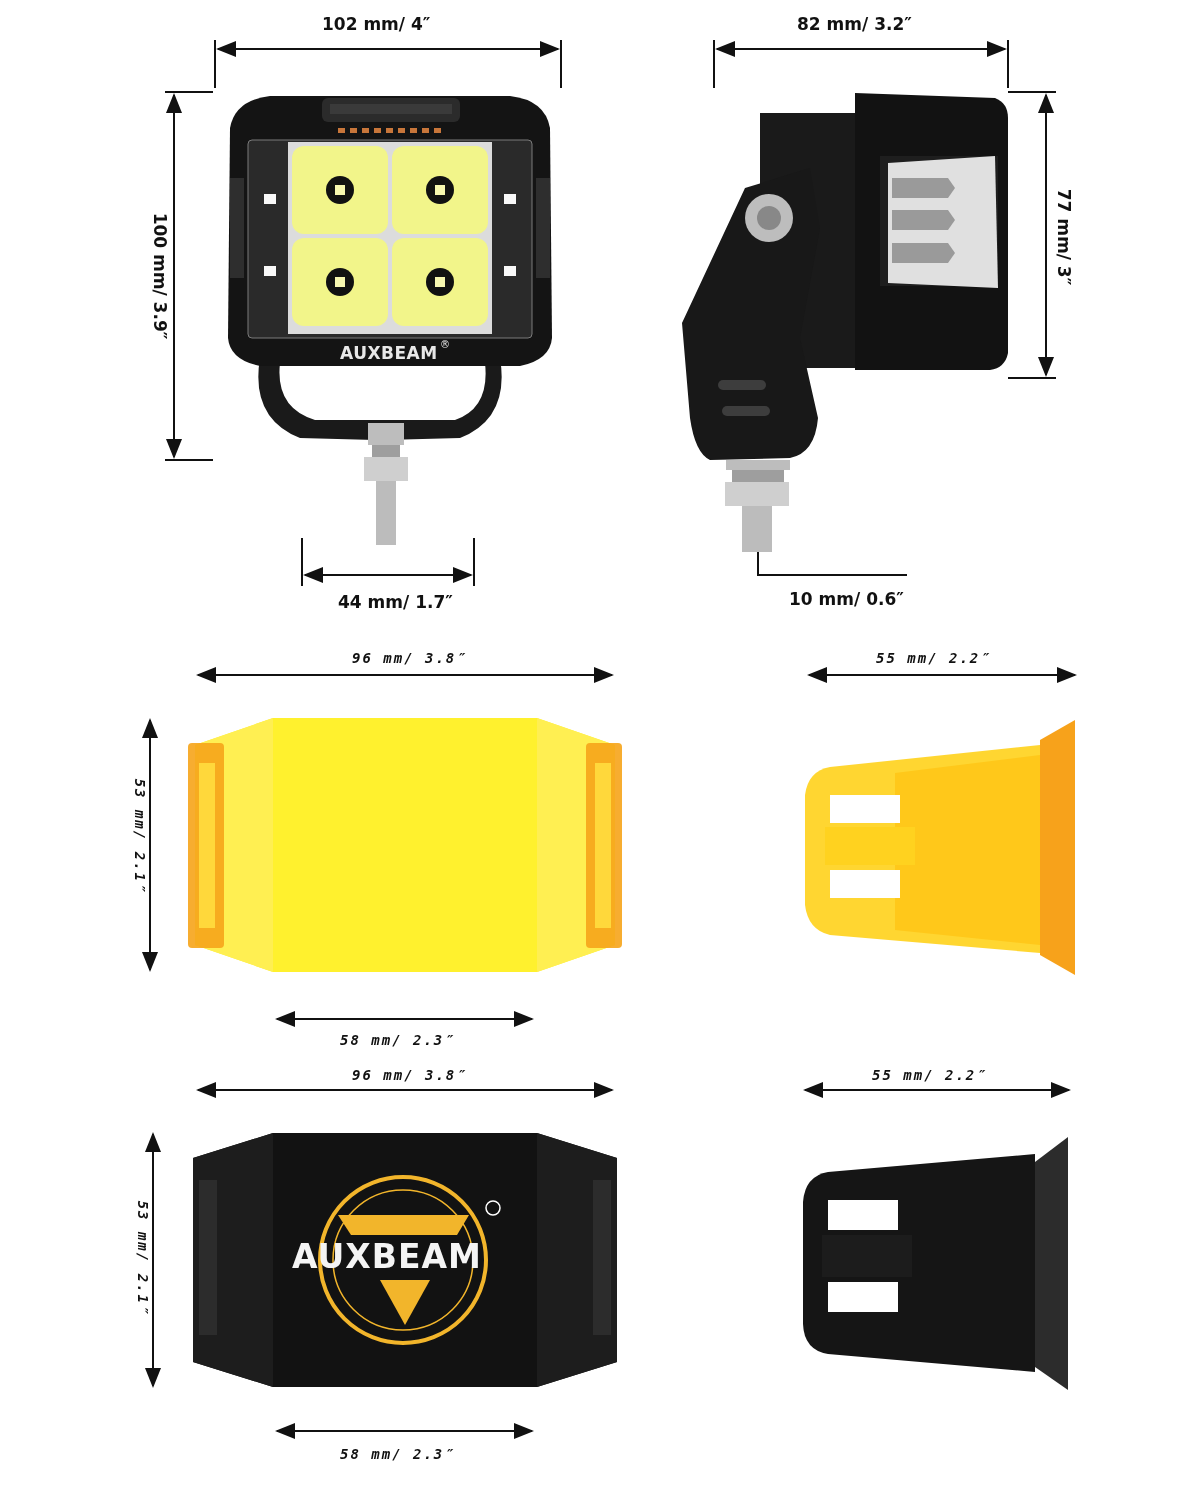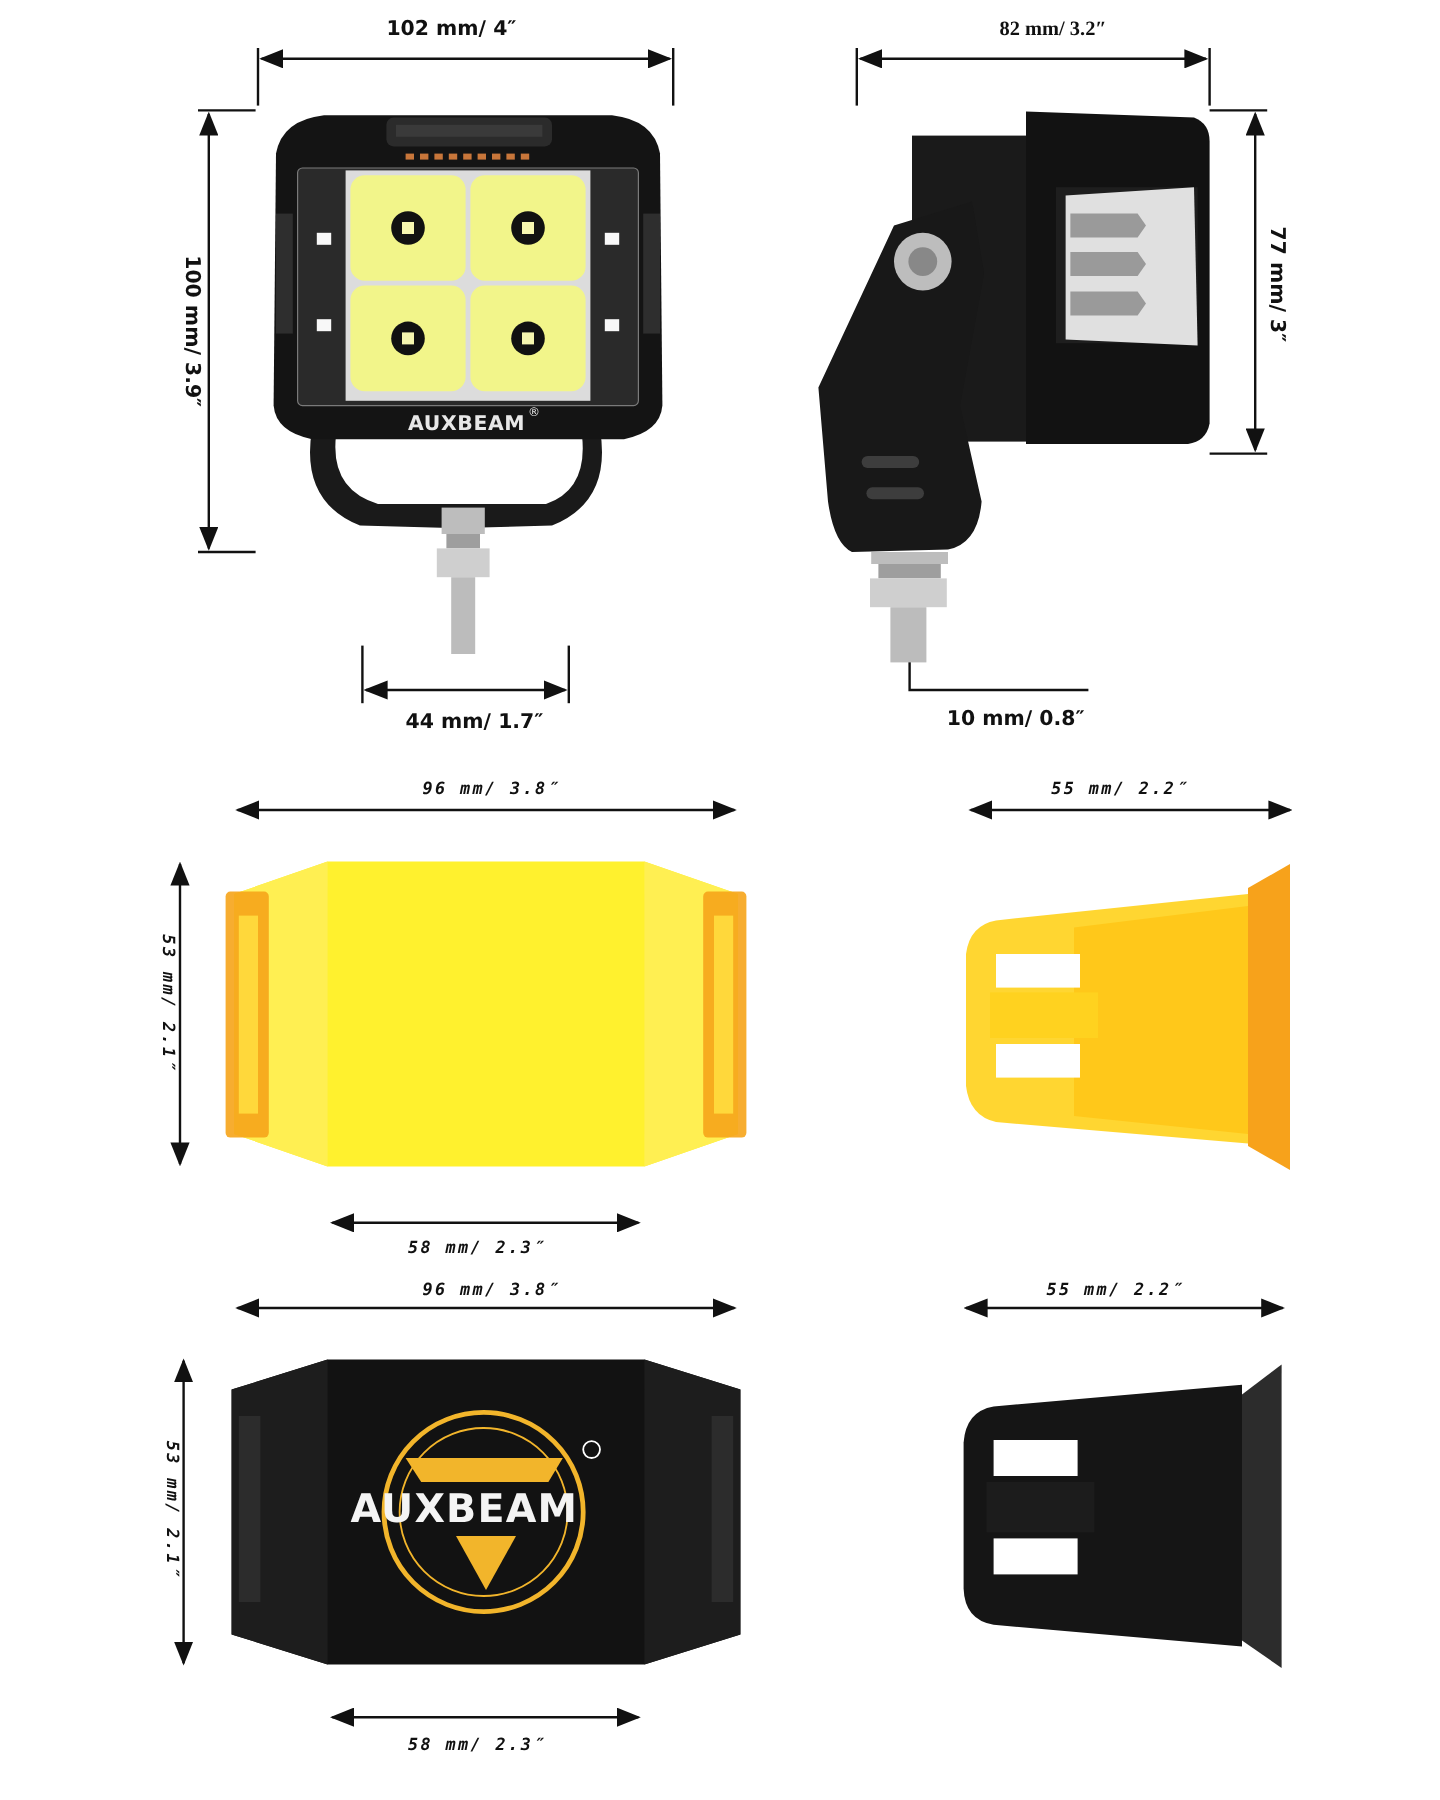--- a/index.html
+++ b/index.html
@@ -89,33 +89,33 @@
     <rect x="158" y="335" width="36" height="22" fill="#bdbdbd"></rect>
     <rect x="162" y="357" width="28" height="12" fill="#9e9e9e"></rect>
     <rect x="154" y="369" width="44" height="24" fill="#cfcfcf"></rect>
     <rect x="166" y="393" width="20" height="64" fill="#bcbcbc"></rect>
   </svg>
   <div class="abs" style="left:340px;top:343px;color:#e8e8e8;font-weight:bold;font-size:17px;letter-spacing:0.5px;">AUXBEAM</div>
   <div class="abs" style="left:440px;top:339px;color:#e8e8e8;font-size:10px;">®</div>
 </div>
 
 <div>
-  <div class="lbl" style="left:833px;top:14px;font-family:Liberation Serif, serif;">82 mm/ 3.2″</div>
+  <div class="lbl" style="left:797px;top:14px;">82 mm/ 3.2″</div>
   <svg style="left:0;top:0" width="1200" height="620">
     <line x1="714" y1="40" x2="714" y2="88" stroke="#111" stroke-width="2"></line>
     <line x1="1008" y1="40" x2="1008" y2="88" stroke="#111" stroke-width="2"></line>
     <line x1="717" y1="49" x2="1005" y2="49" stroke="#111" stroke-width="2" marker-start="url(#ah)" marker-end="url(#ah)"></line>
     <line x1="1008" y1="92" x2="1056" y2="92" stroke="#111" stroke-width="2"></line>
     <line x1="1008" y1="378" x2="1056" y2="378" stroke="#111" stroke-width="2"></line>
     <line x1="1046" y1="95" x2="1046" y2="375" stroke="#111" stroke-width="2" marker-start="url(#ah)" marker-end="url(#ah)"></line>
     <circle cx="758" cy="538" r="4" fill="#111"></circle>
     <polyline points="758,538 758,575 907,575" fill="none" stroke="#111" stroke-width="2"></polyline>
   </svg>
   <div class="lbl vtext" style="left:1004px;top:227px;width:120px;text-align:center;">77 mm/ 3″</div>
-  <div class="lbl" style="left:789px;top:589px;">10 mm/ 0.8″</div>
+  <div class="lbl" style="left:789px;top:589px;">10 mm/ 0.6″</div>
 
   <svg style="left:670px;top:88px" width="350" height="470">
 
     <path d="M185,5 L325,10 Q338,15 338,30 L338,265 Q335,280 320,282 L185,282 Z" fill="#121212"></path>
     <rect x="210" y="68" width="118" height="130" fill="#1e1e1e"></rect>
     <path d="M218,75 L325,68 L328,200 L218,195 Z" fill="#e0e0e0"></path>
     <g fill="#9a9a9a">
       <path d="M222,90 L278,90 L285,100 L278,110 L222,110 Z"></path>
       <path d="M222,122 L278,122 L285,132 L278,142 L222,142 Z"></path>
       <path d="M222,155 L278,155 L285,165 L278,175 L222,175 Z"></path>

